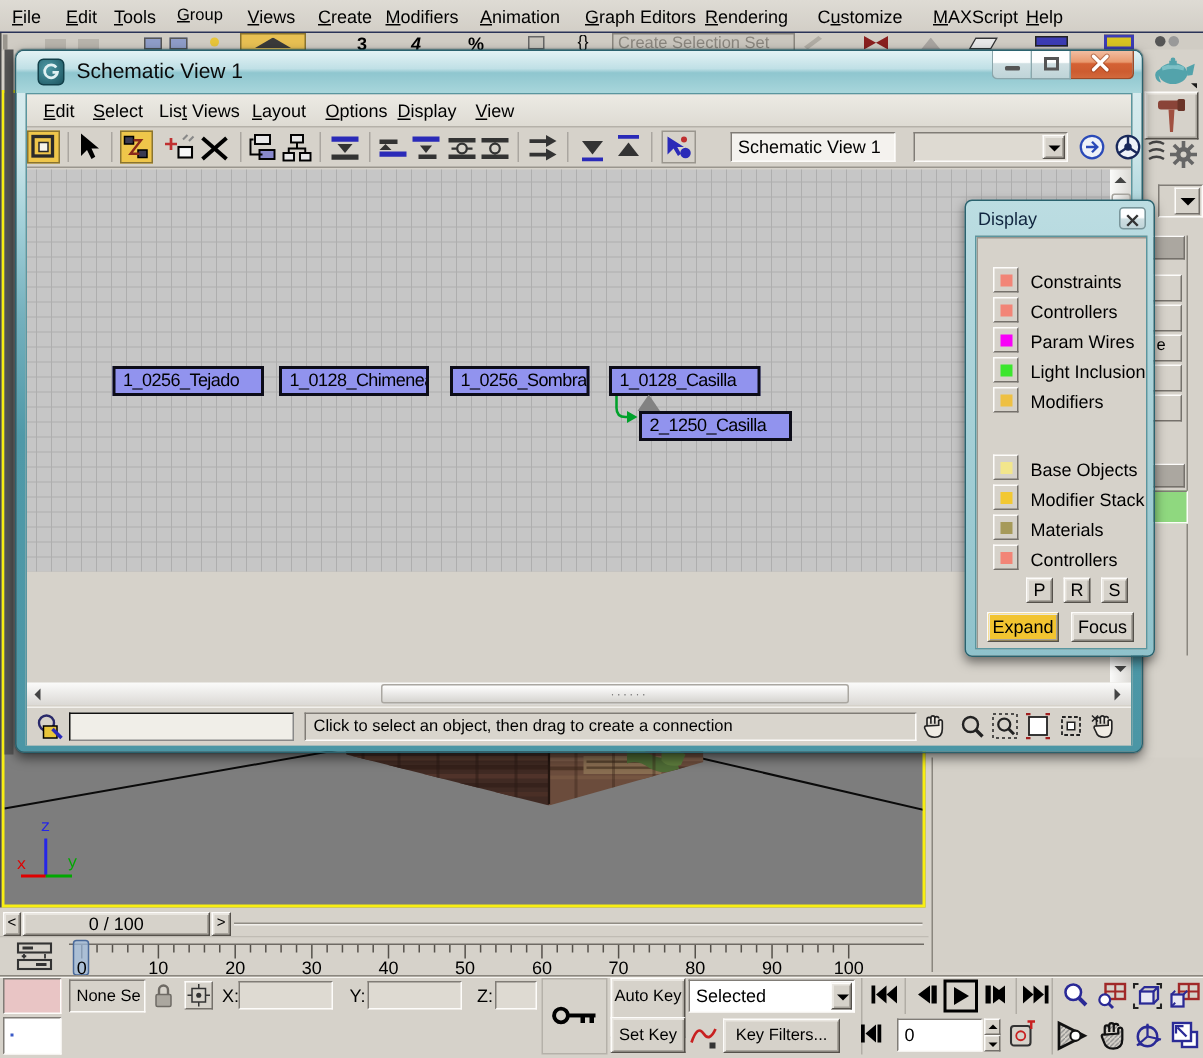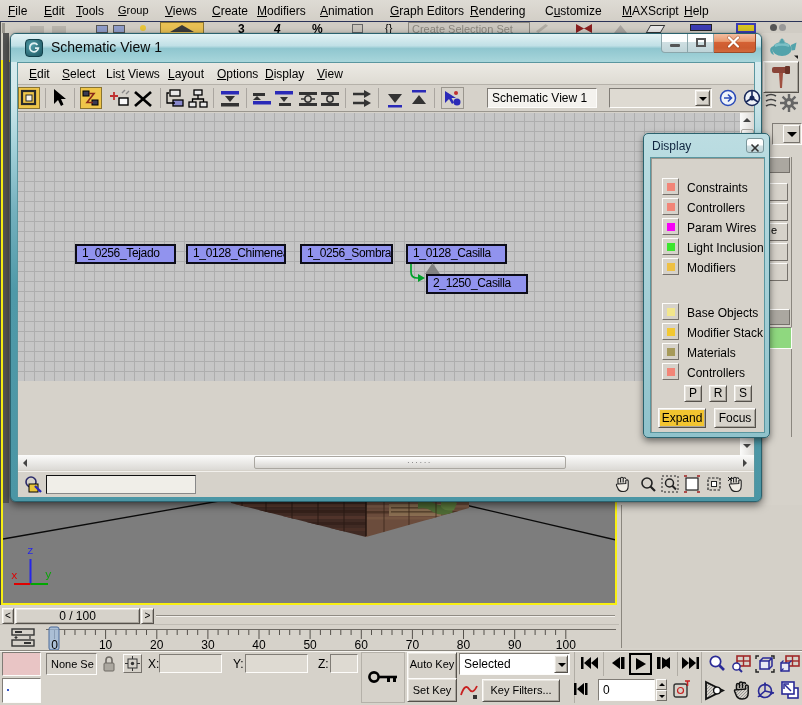--- a/index.html
+++ b/index.html
@@ -584,20 +584,21 @@
         </div>
 </div>
 
 <div class="abs" style="left:0;top:408px;width:736px;height:26px;background:#d6d2ca;border-top:1px solid #f2f0ec">
 <svg class="abs" style="left:5px;top:3px" width="20" height="20" viewBox="0 0 20 20">
           <circle cx="8" cy="7" r="5" fill="none" stroke="#2a2a6a" stroke-width="1.6"></circle>
           <rect x="6" y="9" width="9" height="8" fill="#e8c53a" stroke="#000"></rect>
           <line x1="12" y1="11" x2="18" y2="17" stroke="#2a2ab8" stroke-width="2.4"></line>
         </svg>
 <div class="abs s1" style="left:28px;top:3px;width:150px;height:19px;background:#f0eee8;border-color:#111 #888 #888 #111"></div>
+<div class="abs s1" style="left:185px;top:3px;width:408px;height:19px;background:#d9d5cd;font-size:11px;line-height:17px;padding-left:5px">Click to select an object, then drag to create a connection</div>
 <svg class="abs" style="left:595px;top:3px" width="19" height="19" viewBox="0 0 19 19">
           <path d="M5 9 V4.5 a1.3 1.3 0 0 1 2.6 0 M7.6 7.5 V3.5 a1.3 1.3 0 0 1 2.6 0 M10.2 7.5 V4 a1.3 1.3 0 0 1 2.6 0 M12.8 8.5 V5.5 a1.3 1.3 0 0 1 2.4 0.5 V11 q0 5.5 -5 5.5 q-4.5 0 -5.5 -3.5 L3.5 10.5 q-0.5 -1.8 1.5 -1.5 Z" fill="#f0ece4" stroke="#222" stroke-width="1.1"></path>
         </svg>
 <svg class="abs" style="left:621px;top:3px" width="19" height="19" viewBox="0 0 19 19">
           <circle cx="8" cy="8" r="5" fill="none" stroke="#222" stroke-width="1.6"></circle>
           <line x1="11.5" y1="11.5" x2="16" y2="16" stroke="#222" stroke-width="2.2"></line>
         </svg>
 <svg class="abs" style="left:643px;top:3px" width="19" height="19" viewBox="0 0 19 19">
           <rect x="1" y="1" width="16" height="16" fill="none" stroke="#222" stroke-width="1" stroke-dasharray="2 2"></rect>
           <circle cx="8.5" cy="8" r="4" fill="none" stroke="#222" stroke-width="1.5"></circle>

